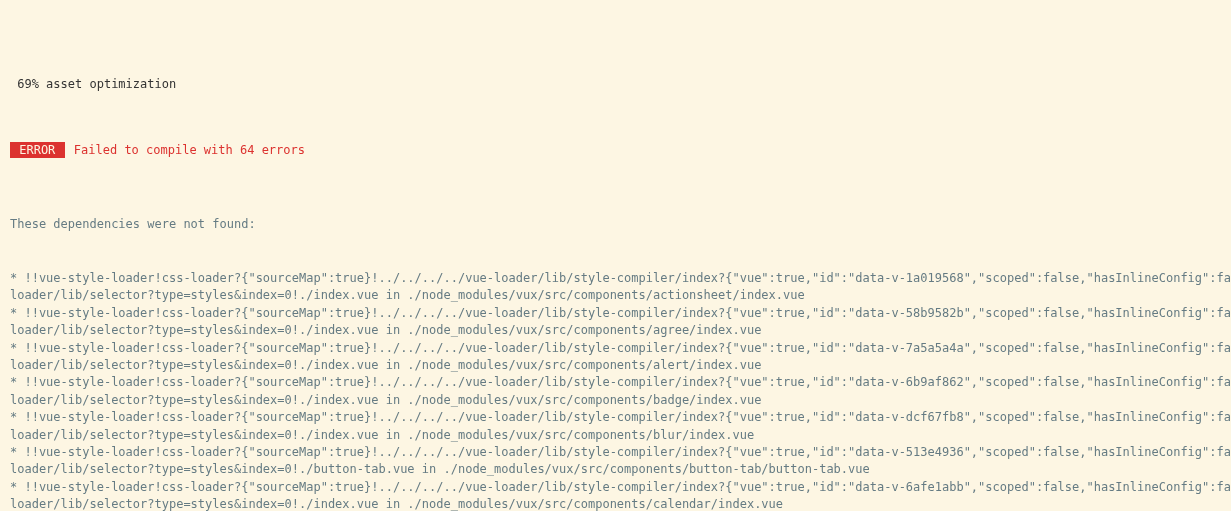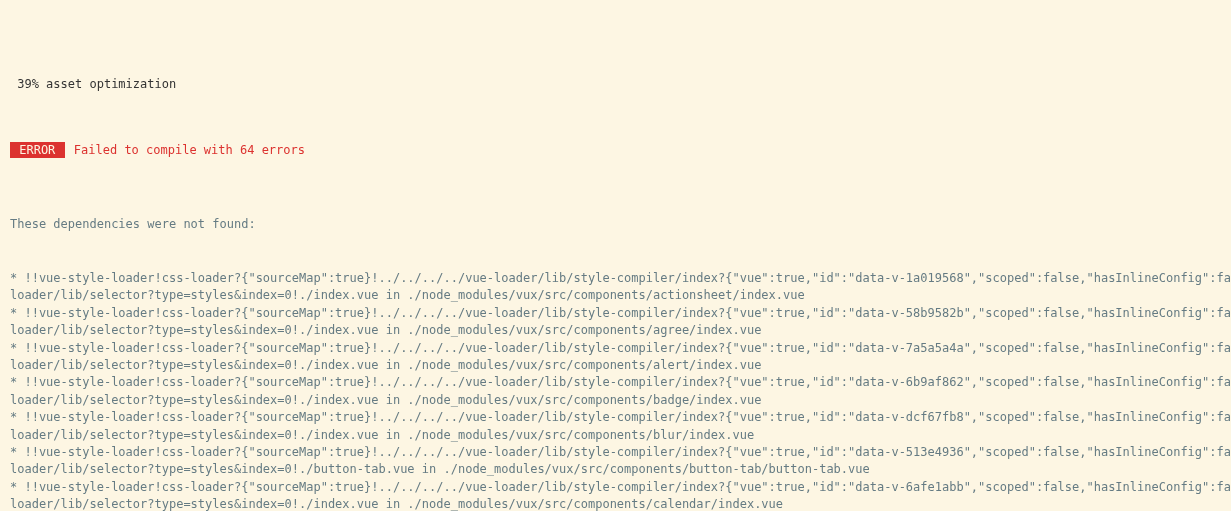--- a/index.html
+++ b/index.html
@@ -24,21 +24,21 @@
     .err-msg { color: #dc322f; }
     .intro { color: #657b83; margin-bottom: 2px; }
     .dep-block { color: #657b83; }
     .dep-line { white-space: pre; }
   </style>
 </head>
 <body>
 
 
 
-<div class="progress-line"> 39% asset optimization</div>
+<div class="progress-line"> 69% asset optimization</div>
 
 <div class="err-line"><span class="err-badge"> ERROR </span><span class="err-msg"> Failed to compile with 64 errors</span></div>
 
 <div class="intro">These dependencies were not found:</div>
 
 <div class="dep-block" id="dep-block"><div class="dep-line">* !!vue-style-loader!css-loader?{"sourceMap":true}!../../../../vue-loader/lib/style-compiler/index?{"vue":true,"id":"data-v-1a019568","scoped":false,"hasInlineConfig":false}!l</div><div class="dep-line">loader/lib/selector?type=styles&amp;index=0!./index.vue in ./node_modules/vux/src/components/actionsheet/index.vue</div><div class="dep-line">* !!vue-style-loader!css-loader?{"sourceMap":true}!../../../../vue-loader/lib/style-compiler/index?{"vue":true,"id":"data-v-58b9582b","scoped":false,"hasInlineConfig":false}!l</div><div class="dep-line">loader/lib/selector?type=styles&amp;index=0!./index.vue in ./node_modules/vux/src/components/agree/index.vue</div><div class="dep-line">* !!vue-style-loader!css-loader?{"sourceMap":true}!../../../../vue-loader/lib/style-compiler/index?{"vue":true,"id":"data-v-7a5a5a4a","scoped":false,"hasInlineConfig":false}!l</div><div class="dep-line">loader/lib/selector?type=styles&amp;index=0!./index.vue in ./node_modules/vux/src/components/alert/index.vue</div><div class="dep-line">* !!vue-style-loader!css-loader?{"sourceMap":true}!../../../../vue-loader/lib/style-compiler/index?{"vue":true,"id":"data-v-6b9af862","scoped":false,"hasInlineConfig":false}!l</div><div class="dep-line">loader/lib/selector?type=styles&amp;index=0!./index.vue in ./node_modules/vux/src/components/badge/index.vue</div><div class="dep-line">* !!vue-style-loader!css-loader?{"sourceMap":true}!../../../../vue-loader/lib/style-compiler/index?{"vue":true,"id":"data-v-dcf67fb8","scoped":false,"hasInlineConfig":false}!l</div><div class="dep-line">loader/lib/selector?type=styles&amp;index=0!./index.vue in ./node_modules/vux/src/components/blur/index.vue</div><div class="dep-line">* !!vue-style-loader!css-loader?{"sourceMap":true}!../../../../vue-loader/lib/style-compiler/index?{"vue":true,"id":"data-v-513e4936","scoped":false,"hasInlineConfig":false}!l</div><div class="dep-line">loader/lib/selector?type=styles&amp;index=0!./button-tab.vue in ./node_modules/vux/src/components/button-tab/button-tab.vue</div><div class="dep-line">* !!vue-style-loader!css-loader?{"sourceMap":true}!../../../../vue-loader/lib/style-compiler/index?{"vue":true,"id":"data-v-6afe1abb","scoped":false,"hasInlineConfig":false}!l</div><div class="dep-line">loader/lib/selector?type=styles&amp;index=0!./index.vue in ./node_modules/vux/src/components/calendar/index.vue</div></div>
 
 
 
 

